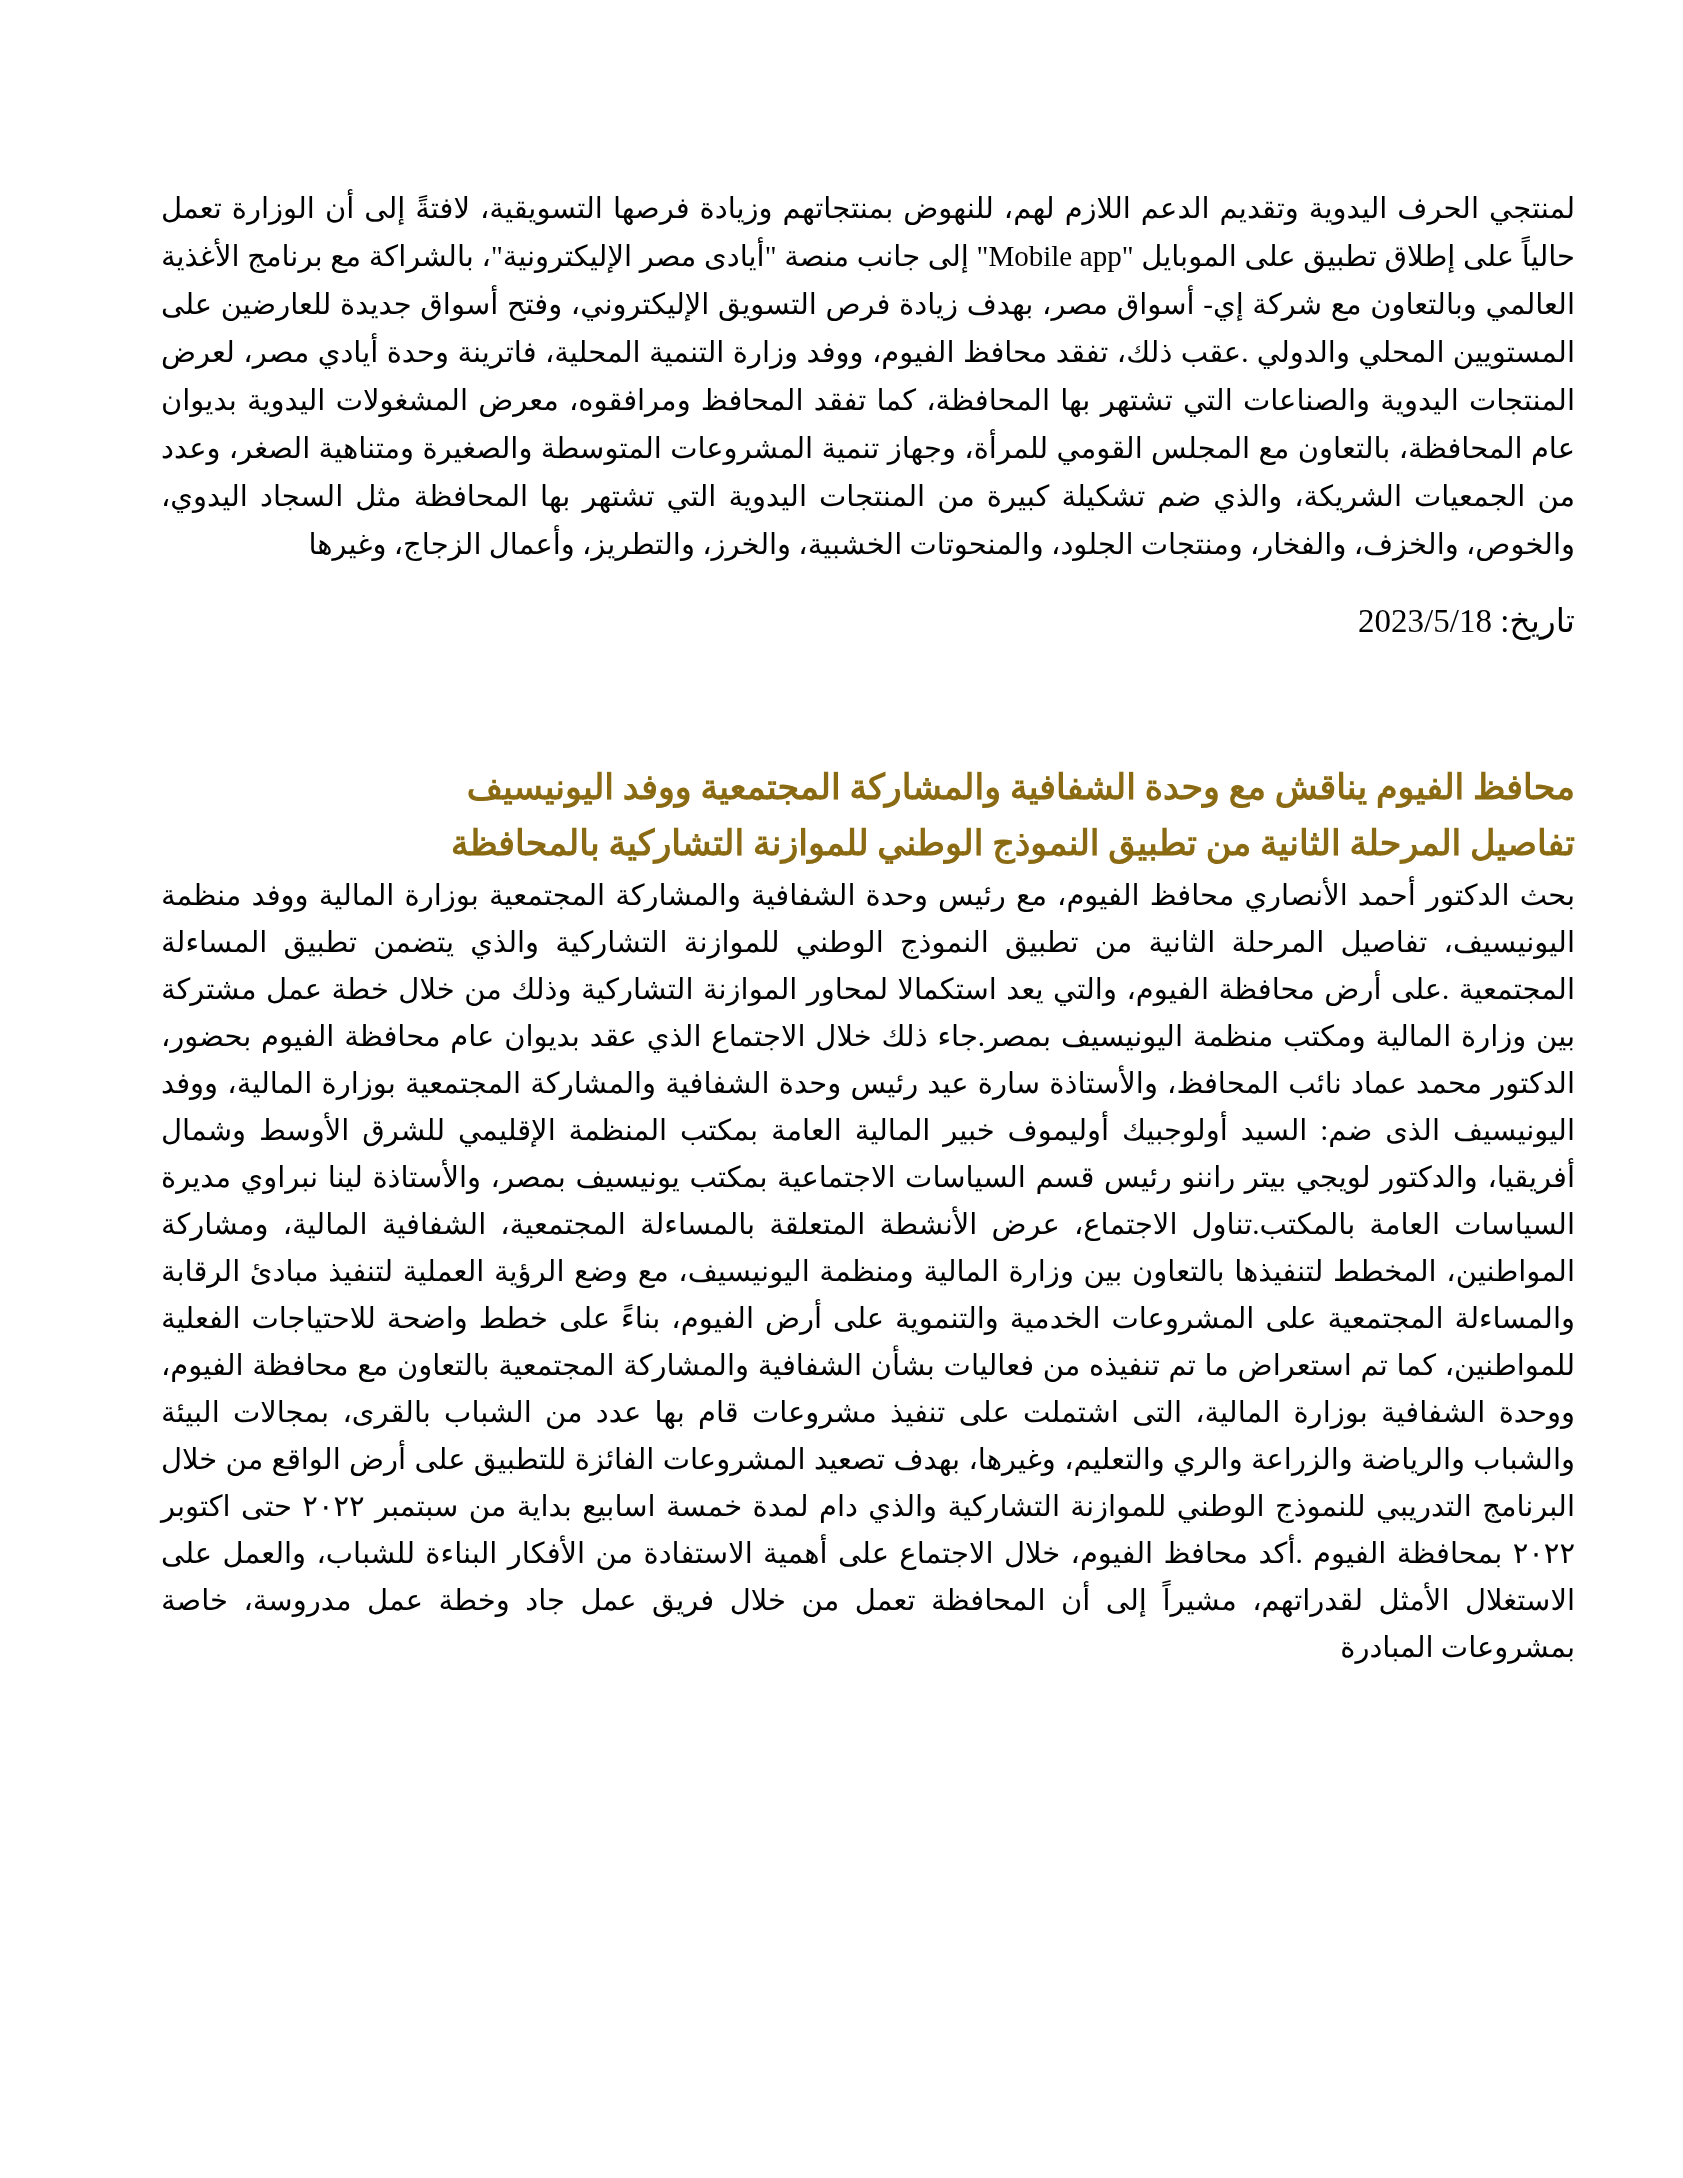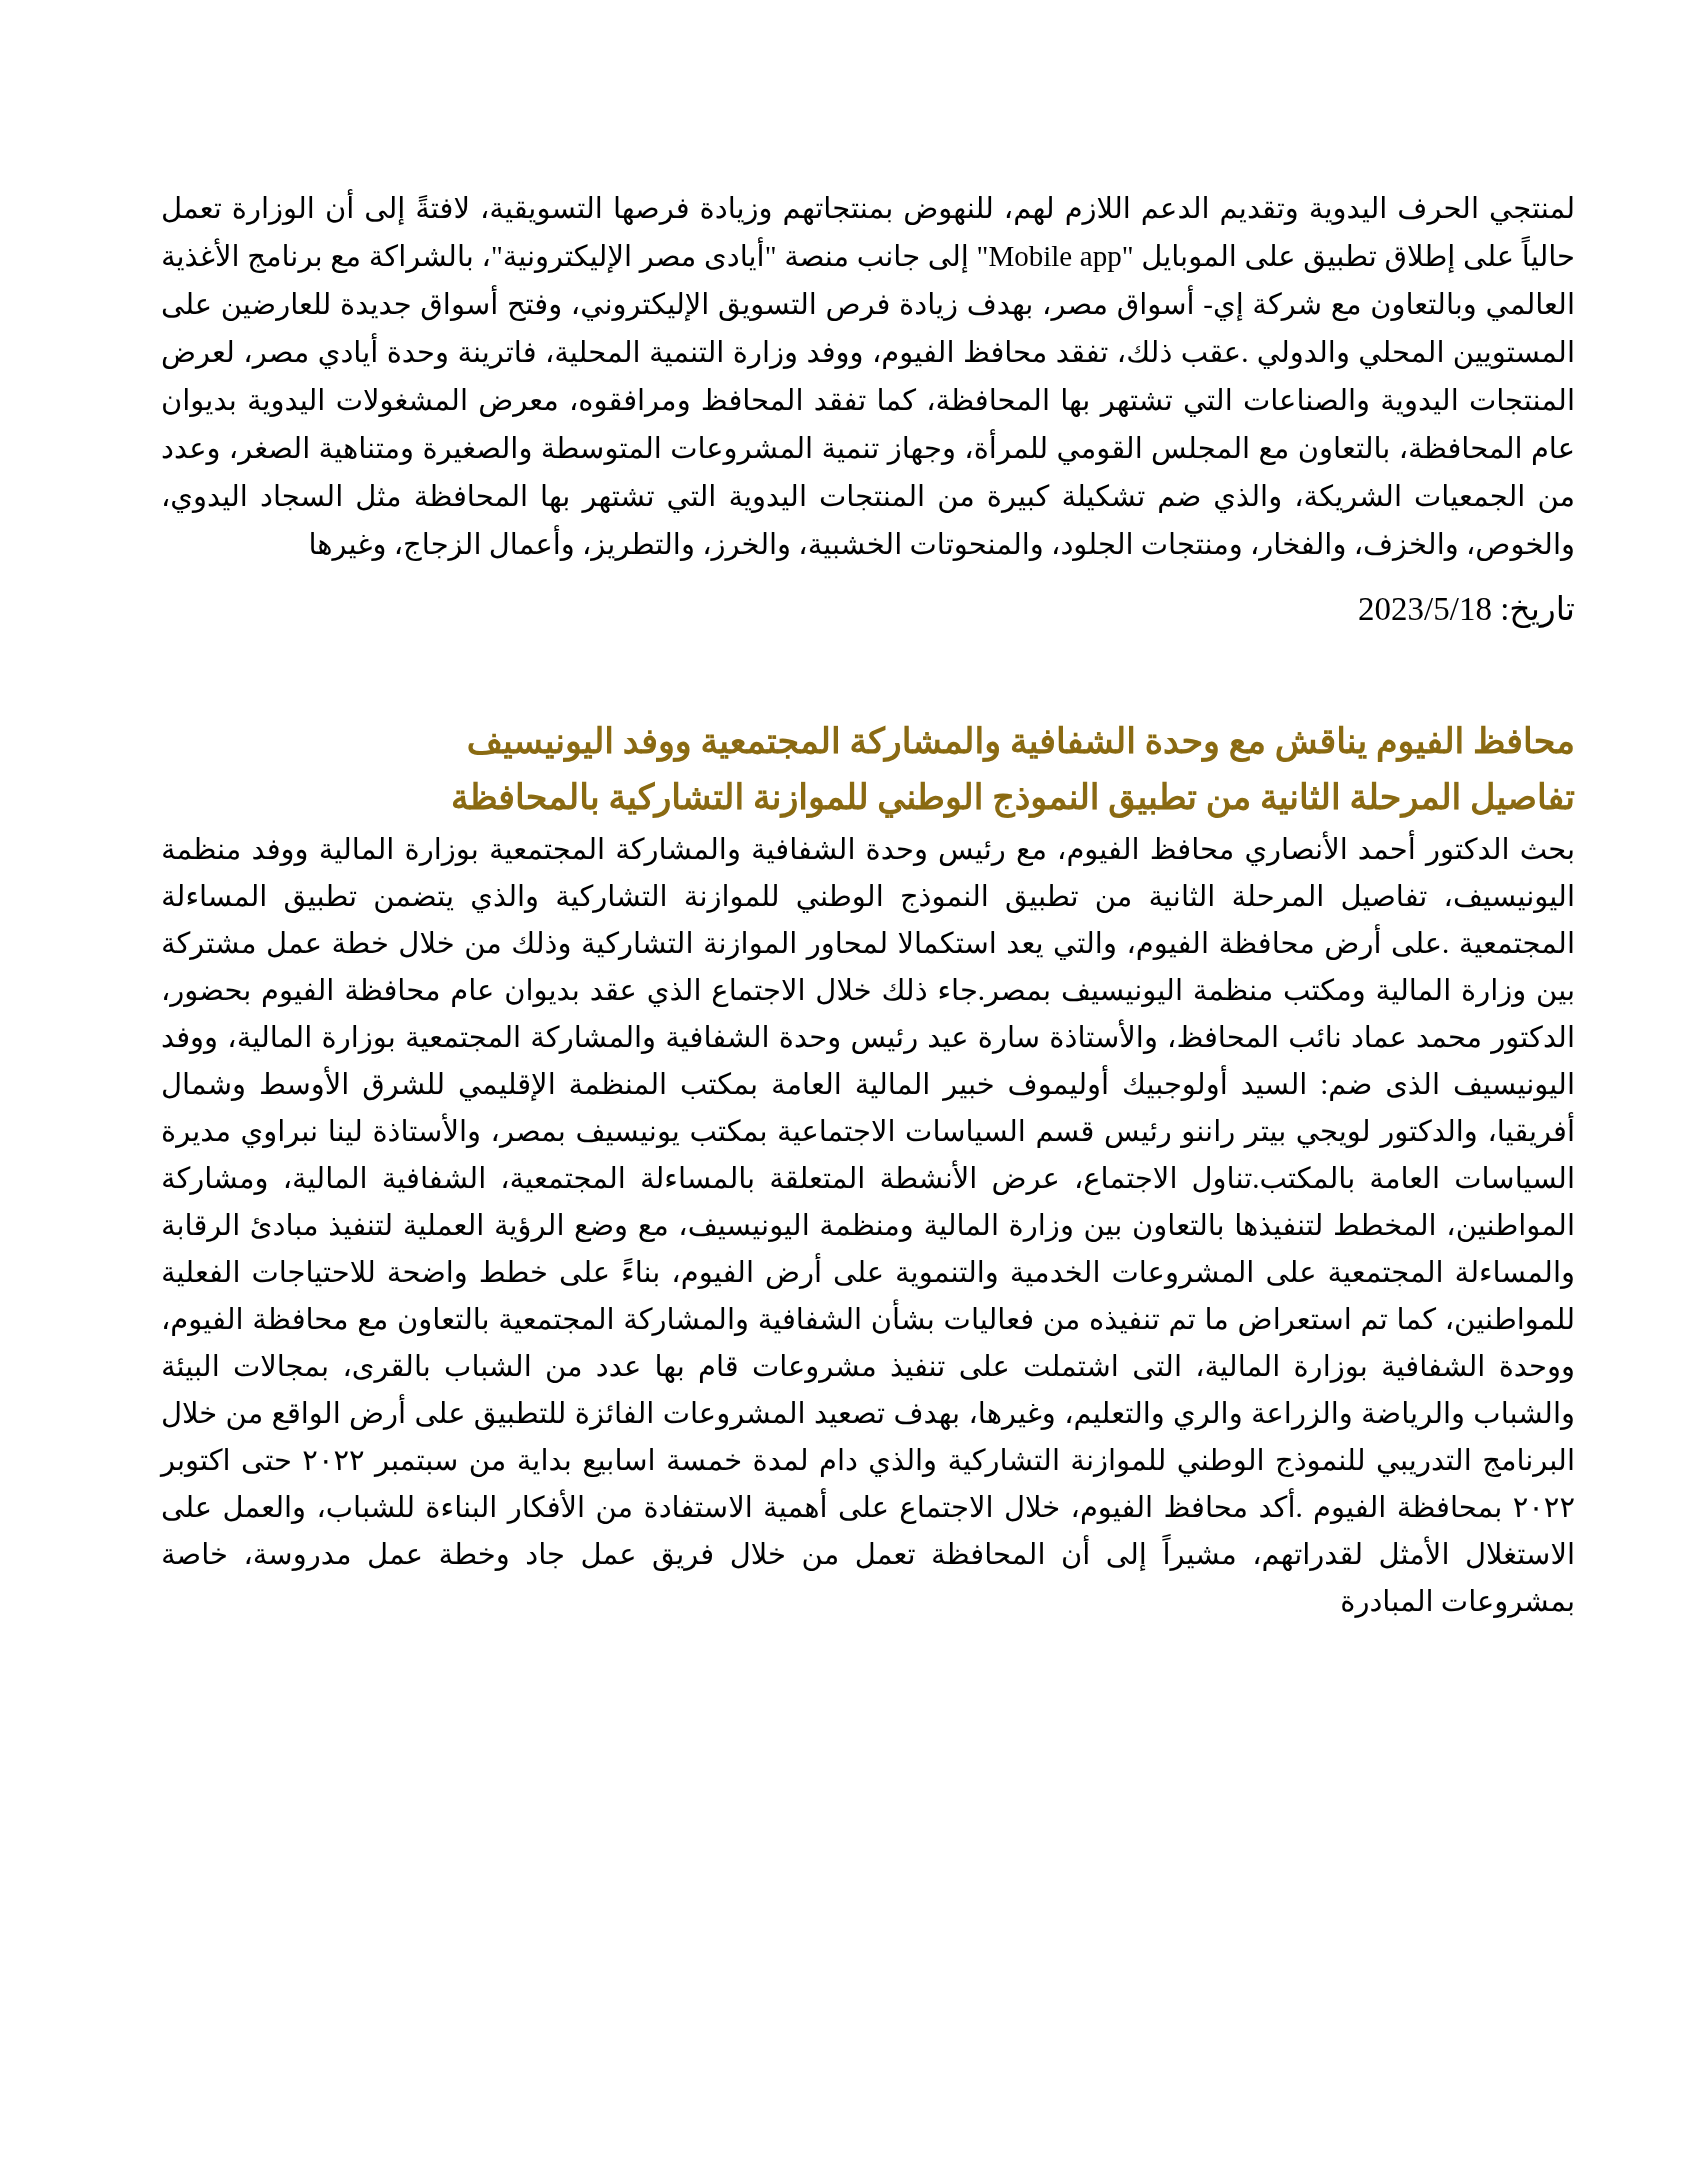--- a/index.html
+++ b/index.html
@@ -29,27 +29,27 @@
     line-height: 48px;
     text-align: justify;
     text-justify: inter-word;
   }
   .source-line {
     font-size: 29px;
     line-height: 48px;
     text-align: right;
   }
   .date-line {
-    margin-top: 16px;
+    margin-top: 28px;
     font-size: 33px;
     line-height: 50px;
     text-align: right;
   }
   .article-title {
-    margin: 80px 0 0 0;
+    margin: 114px 0 0 0;
     font-size: 35px;
     font-weight: bold;
     line-height: 56px;
     text-align: right;
     color: #8a6a12;
   }
   .body-paragraph {
     font-size: 29px;
     line-height: 47px;
     text-align: justify;

